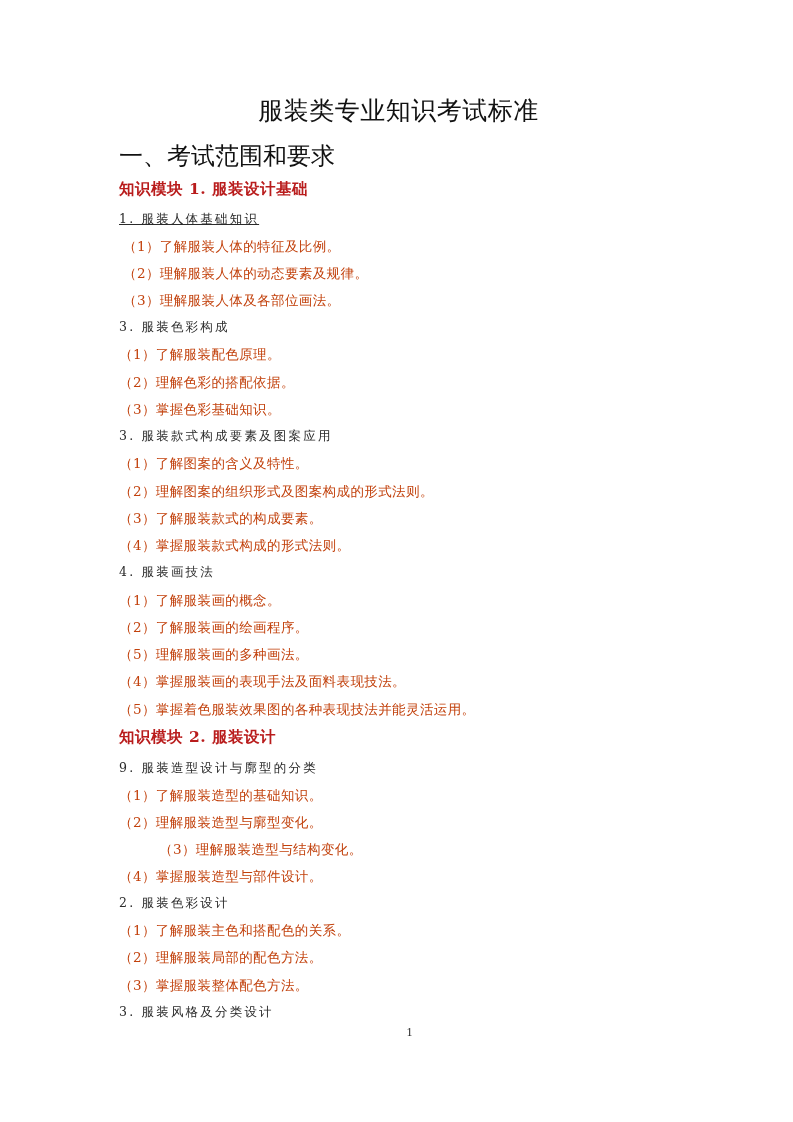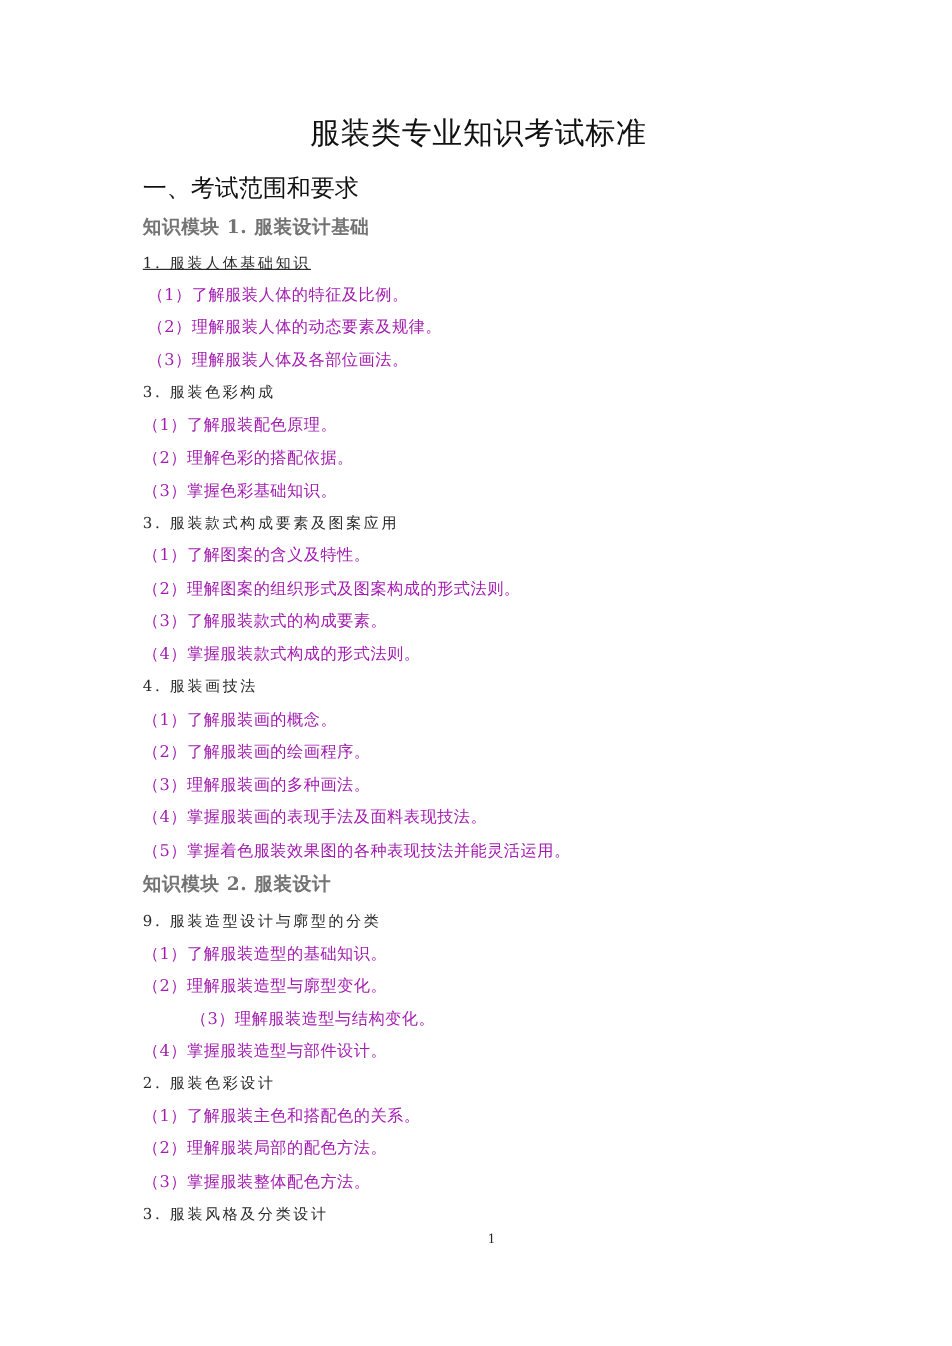--- a/index.html
+++ b/index.html
@@ -35,38 +35,38 @@
       color: #111;
       letter-spacing: 0.5px;
       padding-left: 4px;
       box-sizing: border-box;
     }
     .section-heading {
       position: absolute;
       left: 119px;
       top: 142px;
       font-family: "DejaVu Sans", "Liberation Sans", sans-serif;
-      font-size: 20px;
+      font-size: 24px;
       line-height: 28px;
       color: #111;
     }
     .line {
       position: absolute;
       left: 119px;
       white-space: nowrap;
       font-size: 13.5px;
       line-height: 20px;
-      color: #a21caf;
+      color: #c2410c;
     }
     .module-heading {
       font-family: "DejaVu Serif", "Liberation Serif", serif;
       font-weight: bold;
       font-size: 15.5px;
       line-height: 22px;
-      color: #737373;
+      color: #b91c1c;
       letter-spacing: 0.5px;
     }
     .sub-heading {
       font-size: 12.5px;
       letter-spacing: 2.2px;
       color: #2a2a2a;
     }
     .item {
       font-size: 13.5px;
       letter-spacing: 0.4px;
@@ -111,21 +111,21 @@
 
   <div class="line sub-heading" style="top:426px;">3. 服装款式构成要素及图案应用</div>
   <div class="line item" style="top:453px;">（1）了解图案的含义及特性。</div>
   <div class="line item" style="top:481px;">（2）理解图案的组织形式及图案构成的形式法则。</div>
   <div class="line item" style="top:508px;">（3）了解服装款式的构成要素。</div>
   <div class="line item" style="top:535px;">（4）掌握服装款式构成的形式法则。</div>
 
   <div class="line sub-heading" style="top:562px;">4. 服装画技法</div>
   <div class="line item" style="top:590px;">（1）了解服装画的概念。</div>
   <div class="line item" style="top:617px;">（2）了解服装画的绘画程序。</div>
-  <div class="line item" style="top:644px;">（3）理解服装画的多种画法。</div>
+  <div class="line item" style="top:644px;">（5）理解服装画的多种画法。</div>
   <div class="line item" style="top:671px;">（4）掌握服装画的表现手法及面料表现技法。</div>
   <div class="line item" style="top:699px;">（5）掌握着色服装效果图的各种表现技法并能灵活运用。</div>
 
   <div class="line module-heading" style="top:726px;">知识模块 2. 服装设计</div>
 
   <div class="line sub-heading" style="top:758px;">9. 服装造型设计与廓型的分类</div>
   <div class="line item" style="top:785px;">（1）了解服装造型的基础知识。</div>
   <div class="line item" style="top:812px;">（2）理解服装造型与廓型变化。</div>
   <div class="line item" style="top:839px;margin-left:40px;">（3）理解服装造型与结构变化。</div>
   <div class="line item" style="top:866px;">（4）掌握服装造型与部件设计。</div>

